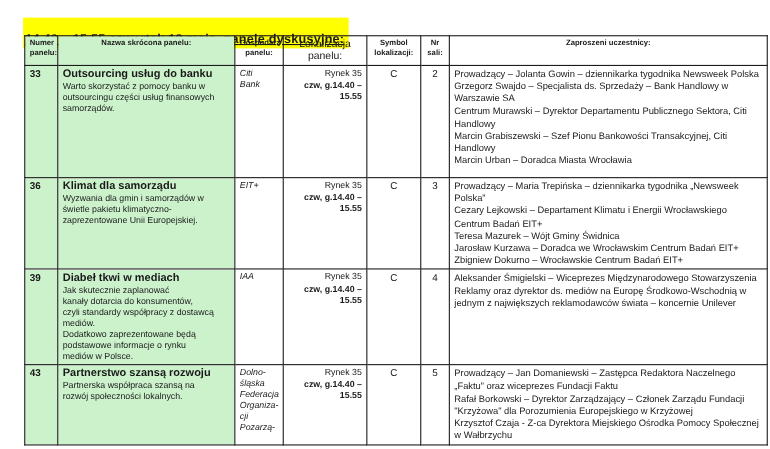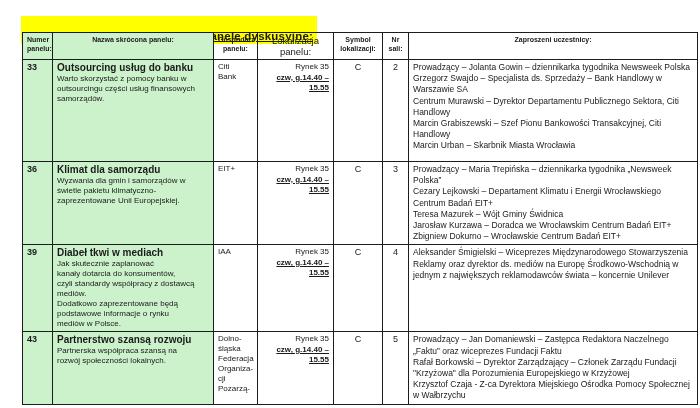--- a/index.html
+++ b/index.html
@@ -72,27 +72,27 @@
   }
   .panel-desc {
     font-size: 8px;
     line-height: 10px;
     white-space: pre-line;
   }
   td.host-cell {
     font-size: 8px;
     line-height: 10px;
     white-space: pre-line;
+    font-style: italic;
   }
   td.loc-cell { font-size: 8px; line-height: 10.5px; text-align: right; }
   .loc-place { font-size: 8px; }
   .loc-time {
     font-size: 8px;
     font-weight: bold;
-    text-decoration: underline;
     white-space: pre-line;
   }
   td.sym-cell, td.room-cell {
     text-align: center;
     font-size: 9px;
     padding-top: 3px;
   }
   td.people-cell {
     font-size: 8.5px;
     line-height: 11.2px;
@@ -144,21 +144,21 @@
         <div class="loc-time">czw, g.14.40 –
 15.55</div>
       </td>
       <td class="sym-cell">C</td>
       <td class="room-cell">2</td>
       <td class="people-cell">
         <div class="entry"><b>Prowadzący – Jolanta Gowin –</b><span> dziennikarka tygodnika Newsweek Polska</span></div>
         <div class="entry"><b>Grzegorz Swajdo –</b><span> Specjalista ds. Sprzedaży – Bank Handlowy w Warszawie SA</span></div>
         <div class="entry"><b>Centrum Murawski –</b><span> Dyrektor Departamentu Publicznego Sektora, Citi Handlowy</span></div>
         <div class="entry"><b>Marcin Grabiszewski –</b><span> Szef Pionu Bankowości Transakcyjnej, Citi Handlowy</span></div>
-        <div class="entry"><b>Marcin Urban –</b><span> Skarbnik Miasta Wrocławia</span></div>
+        <div class="entry"><b>Marcin Urban –</b><span> Doradca Miasta Wrocławia</span></div>
       </td>
     </tr>
 
     <tr style="height:81px">
       <td class="green num-cell">36</td>
       <td class="green">
         <div class="panel-title">Klimat dla samorządu</div>
         <div class="panel-desc">Wyzwania dla gmin i samorządów w
 świetle pakietu klimatyczno-
 zaprezentowane Unii Europejskiej.</div>

